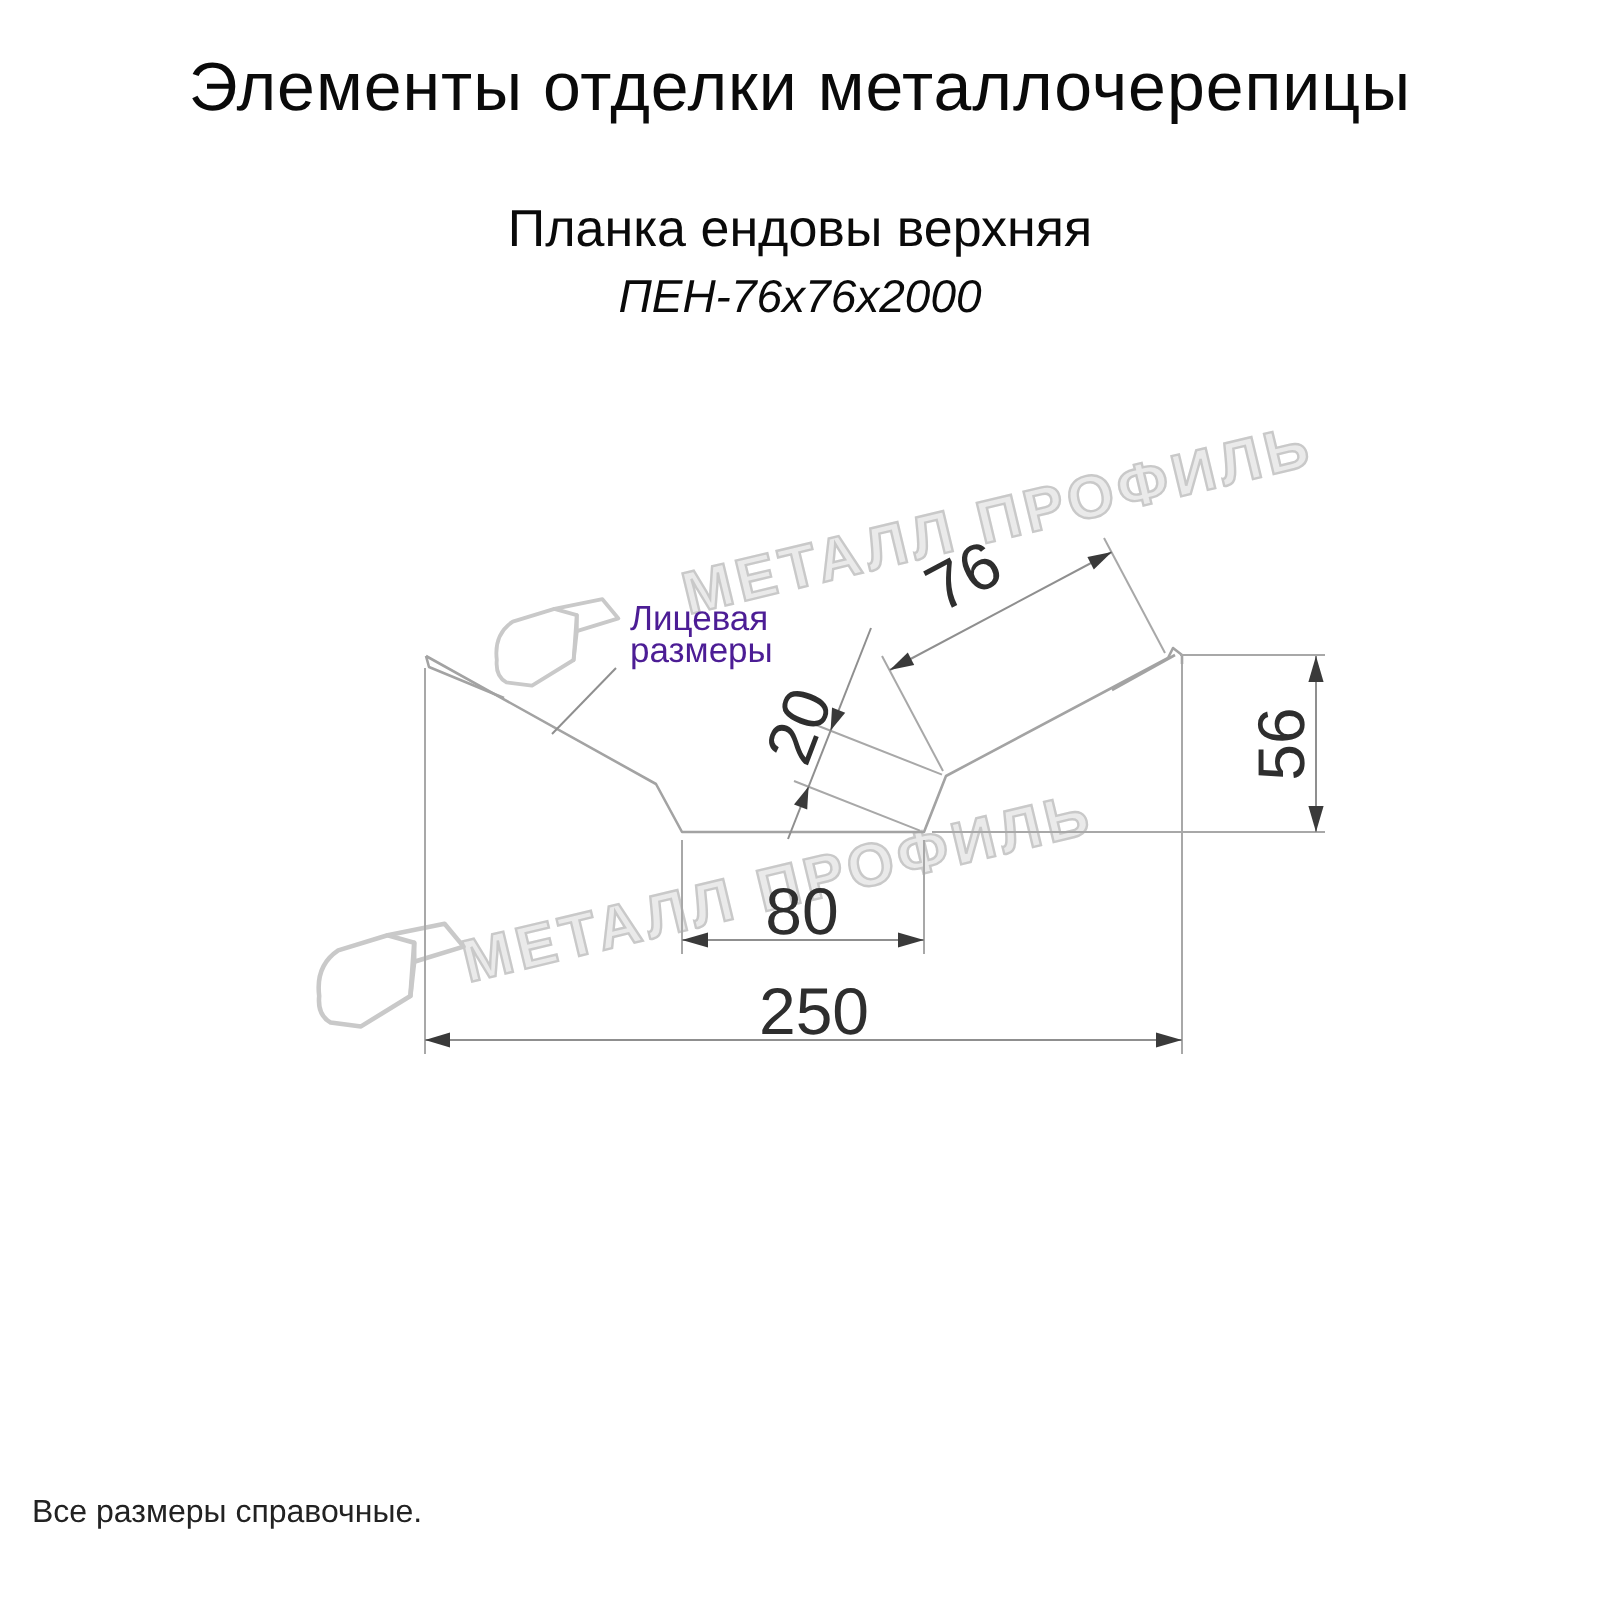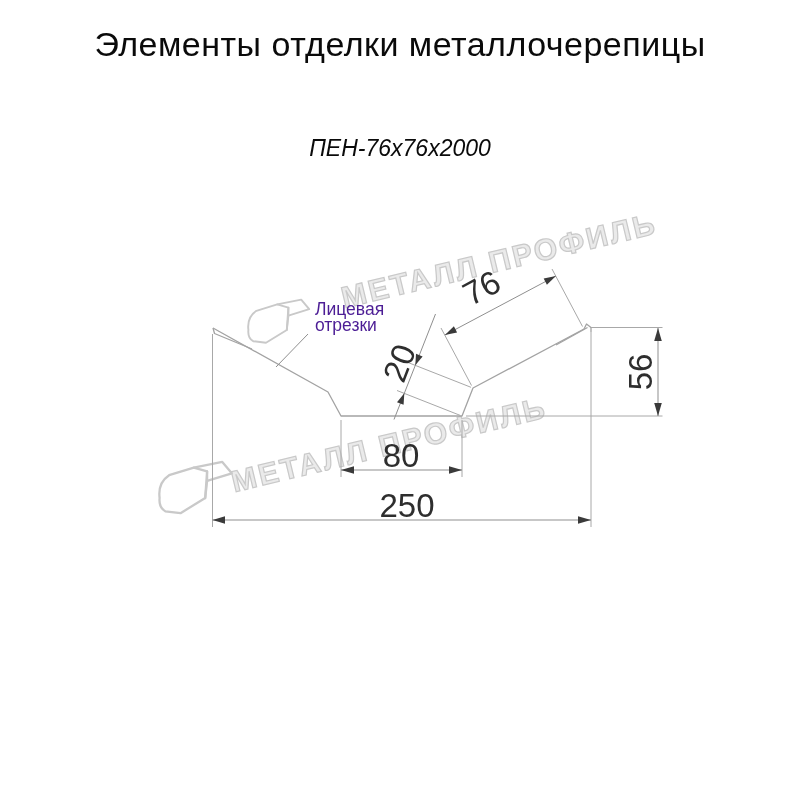--- a/index.html
+++ b/index.html
@@ -27,20 +27,21 @@
     font-size:16px;line-height:19px;color:#222;white-space:nowrap;
   }
   svg text{font-family:"Liberation Sans", sans-serif;font-size:33px;fill:#2e2e2e;}
 </style>
 </head>
 <body>
 
 <div class="page">
 
   <div class="hline title">Элементы отделки металлочерепицы</div>
+  <div class="hline subtitle">Планка ендовы верхняя</div>
   <div class="hline model">ПЕН-76х76х2000</div>
 
   <div class="wm-text wm-upper">МЕТАЛЛ ПРОФИЛЬ</div>
   <div class="wm-text wm-lower">МЕТАЛЛ ПРОФИЛЬ</div>
 
   <svg class="drawing-svg" width="800" height="800" viewBox="0 0 800 800">
 
     <defs>
       <g id="mp-logo" fill="none" stroke="#c9c9c9" stroke-width="2.4" stroke-linejoin="round" stroke-linecap="round">
         <path d="M8,40 Q6,24 18,16 L44,8 L58,12 L56,40 L30,56 L14,54 Q7,50 8,40 Z"></path>
@@ -96,19 +97,20 @@
 
     <text x="407" y="517" text-anchor="middle">250</text>
     <text x="401" y="467" text-anchor="middle">80</text>
     <text x="652" y="372" text-anchor="middle" transform="rotate(-90 652 372)" dominant-baseline="auto">56</text>
     <text x="487" y="298" text-anchor="middle" transform="rotate(-28 487 298)">76</text>
     <text x="410" y="367" text-anchor="middle" transform="rotate(-69 410 367)">20</text>
   </svg>
 
   <div class="face-label">
     <div>Лицевая</div>
-    <div>отрезки</div>
+    <div>размеры</div>
   </div>
 
   <div class="footer">
+    <div>Все размеры справочные.</div>
   </div>
 
 </div>
 
 </body></html>

